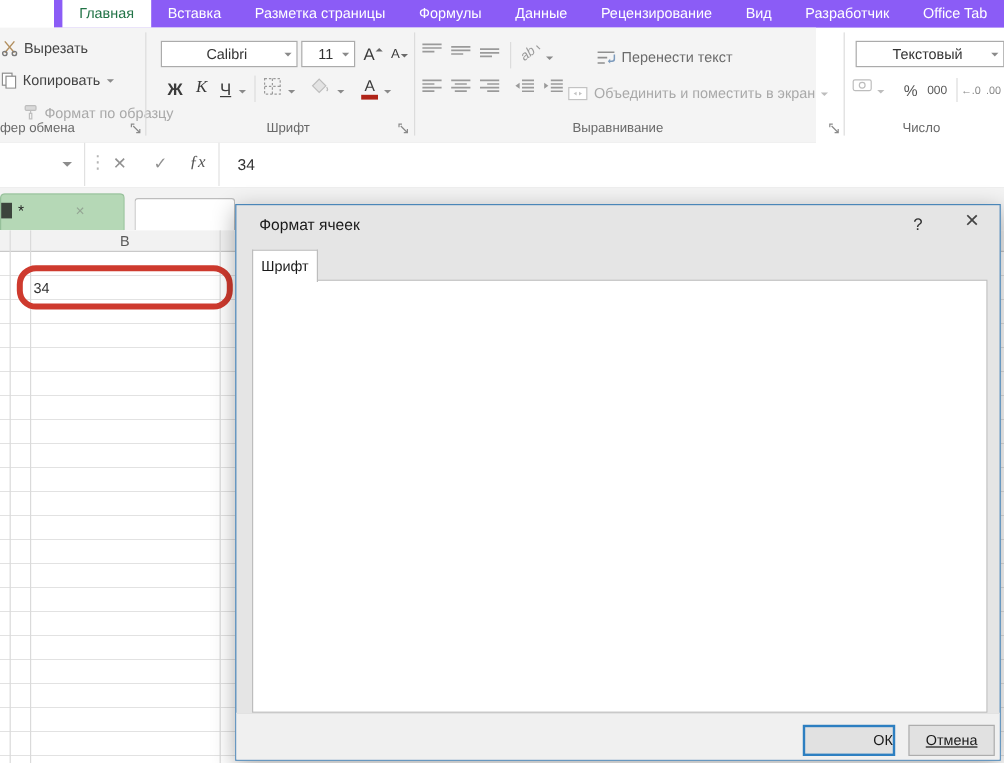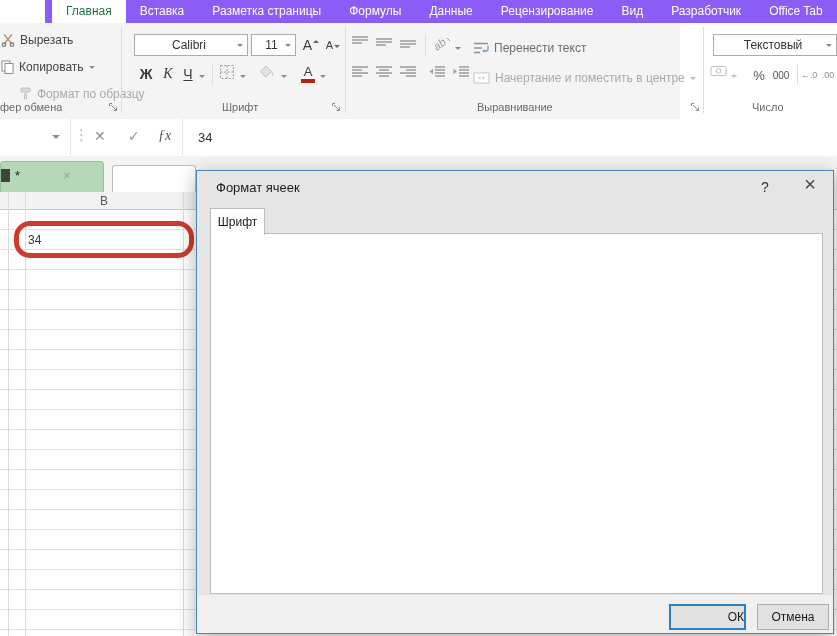--- a/index.html
+++ b/index.html
@@ -263,34 +263,34 @@
         <path d="M5 4 L1.5 6.5 L5 9 Z" fill="#9a9a9a"></path>
         </svg>
     </div>
     <div class="fbtn" style="left:452px;top:42px;">
       <svg width="18" height="14" viewBox="0 0 18 14">
         <path d="M7 2 h10 M7 5 h10 M7 8 h10 M7 11 h10" stroke="#9a9a9a" stroke-width="1.3" fill="none"></path>
         <path d="M1.5 4 L5 6.5 L1.5 9 Z" fill="#9a9a9a"></path>
         </svg>
     </div>
 
-    <div class="rbtn" style="left:473px;top:14px;color:#6b6b6b;">
+    <div class="rbtn" style="left:497px;top:14px;color:#6b6b6b;">
       <svg class="icon" width="16" height="14" viewBox="0 0 16 14">
         <path d="M1 2.5 h14 M1 7 h8 M1 11.5 h6" stroke="#8f8f8f" stroke-width="1.3" fill="none"></path>
         <path d="M15 4.5 v3.5 a2 2 0 0 1 -2 2 h-2.5" stroke="#7d9bbd" stroke-width="1.3" fill="none"></path>
         <path d="M11.5 8 l-2 2 2 2 Z" fill="#7d9bbd"></path>
       </svg>
       <span>Перенести текст</span>
     </div>
     <div class="rbtn dis" style="left:473px;top:44px;">
       <svg class="icon" width="17" height="12" viewBox="0 0 17 12">
         <rect x="1" y="1" width="15" height="10" fill="#fff" stroke="#c3c3c3"></rect>
         <path d="M5 6 L7.5 4.5 V7.5 Z M12 6 L9.5 4.5 V7.5 Z" fill="#c3c3c3"></path>
       </svg>
-      <span>Начертание и поместить в центре</span>
+      <span>Объединить и поместить в экран</span>
       <span class="chv" style="border-top-color:#bdbdbd;"></span>
     </div>
     <div class="glabel" style="left:477px;top:78px;">Выравнивание</div>
     <svg class="launcher" style="left:690px;top:79px;" width="11" height="11" viewBox="0 0 11 11">
       <path d="M1.5 4 V1.5 H4 M3 3 l5 5 M8.5 5.5 V8.5 H5.5" stroke="#8a8a8a" fill="none"></path>
     </svg>
     <div class="gsep" style="left:703px;"></div>
 
     <div class="combo" style="left:713px;top:11px;width:124px;">
       <span class="cval">Текстовый</span>
@@ -479,17 +479,17 @@
     <div class="sample-box">
       <div class="sampletxt">АаВbБбЯя</div>
       <div class="bline" style="left:1px;width:49px;"></div>
       <div class="bline" style="right:1px;width:51px;"></div>
     </div>
 
     <div class="desc">Шрифт типа TrueType. Шрифт будет использован как для вывода на экран, так и для печати.</div>
 
     <div class="dfoot">
       <div class="btn def" style="left:472px;width:77px;">ОК</div>
-      <div class="btn" style="left:560px;width:72px;">Отмена</div>
+      <div class="btn" style="left:560px;width:72px;text-decoration:underline;">Отмена</div>
     </div>
   </div>
 
 </div>
 
 </body></html>

